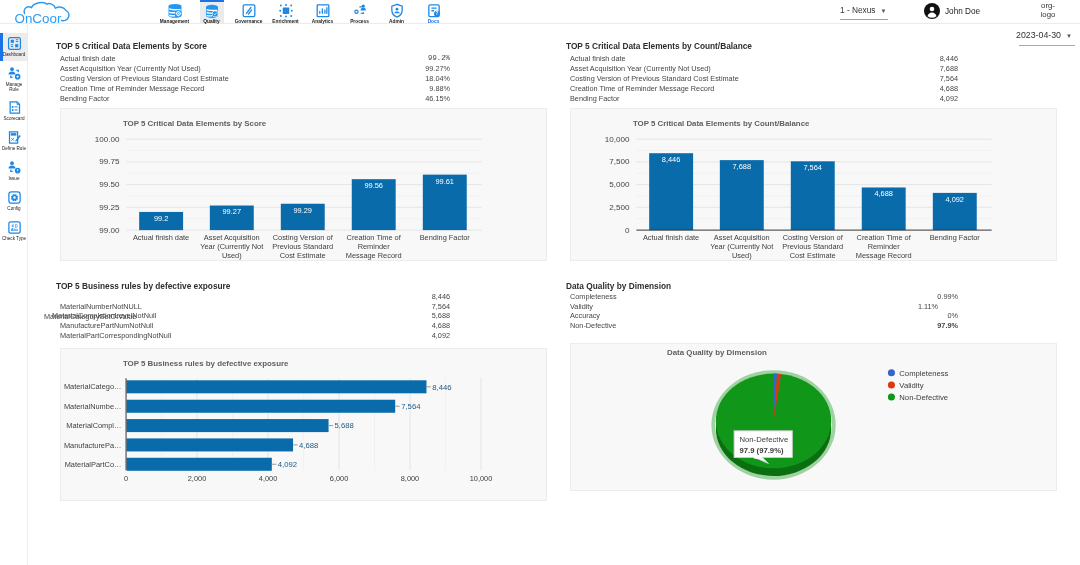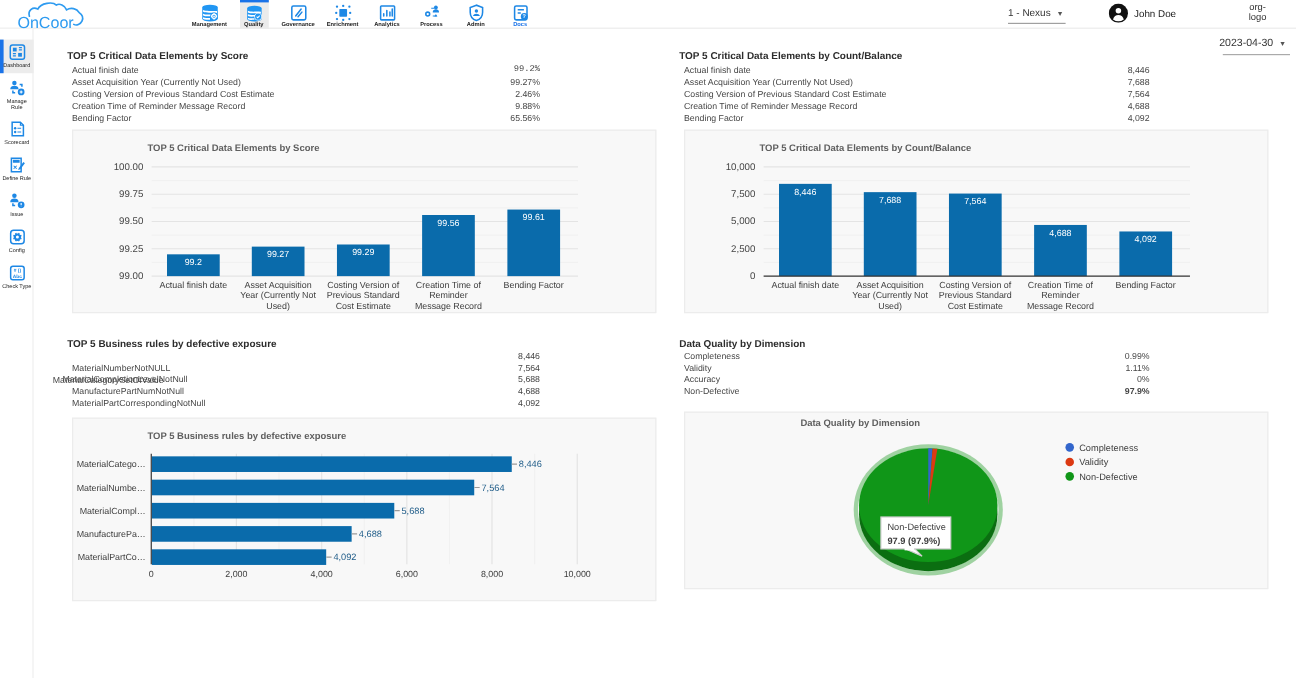--- a/index.html
+++ b/index.html
@@ -245,25 +245,25 @@
 <div class="sect-title" style="left:56px;top:41px;">TOP 5 Critical Data Elements by Score</div>
 <div class="sect-title" style="left:566px;top:41px;">TOP 5 Critical Data Elements by Count/Balance</div>
 <div class="sect-title" style="left:56px;top:281px;">TOP 5 Business rules by defective exposure</div>
 <div class="sect-title" style="left:566px;top:281px;">Data Quality by Dimension</div>
 <div id="tables">
   <div class="trow" style="left:60px;top:53.5px;">Actual finish date</div>
     <div class="tval" style="left:390px;top:53.5px;font-family:Liberation Mono, monospace;">99.2%</div>
   <div class="trow" style="left:60px;top:63.5px;">Asset Acquisition Year (Currently Not Used)</div>
     <div class="tval" style="left:390px;top:63.5px;">99.27%</div>
   <div class="trow" style="left:60px;top:73.5px;">Costing Version of Previous Standard Cost Estimate</div>
-    <div class="tval" style="left:390px;top:73.5px;">2.46%</div>
+    <div class="tval" style="left:390px;top:73.5px;">18.04%</div>
   <div class="trow" style="left:60px;top:83.5px;">Creation Time of Reminder Message Record</div>
     <div class="tval" style="left:390px;top:83.5px;">9.88%</div>
   <div class="trow" style="left:60px;top:93.5px;">Bending Factor</div>
-    <div class="tval" style="left:390px;top:93.5px;">65.56%</div>
+    <div class="tval" style="left:390px;top:93.5px;">46.15%</div>
 
   <div class="trow" style="left:570px;top:53.5px;">Actual finish date</div>
     <div class="tval" style="left:898px;top:53.5px;">8,446</div>
   <div class="trow" style="left:570px;top:63.5px;">Asset Acquisition Year (Currently Not Used)</div>
     <div class="tval" style="left:898px;top:63.5px;">7,688</div>
   <div class="trow" style="left:570px;top:73.5px;">Costing Version of Previous Standard Cost Estimate</div>
     <div class="tval" style="left:898px;top:73.5px;">7,564</div>
   <div class="trow" style="left:570px;top:83.5px;">Creation Time of Reminder Message Record</div>
     <div class="tval" style="left:898px;top:83.5px;">4,688</div>
   <div class="trow" style="left:570px;top:93.5px;">Bending Factor</div>
@@ -276,21 +276,21 @@
   <div class="trow" style="left:52px;top:311.4px;">MaterialCompletionLevelNotNull</div>
     <div class="tval" style="left:390px;top:311.4px;">5,688</div>
   <div class="trow" style="left:60px;top:321.2px;">ManufacturePartNumNotNull</div>
     <div class="tval" style="left:390px;top:321.2px;">4,688</div>
   <div class="trow" style="left:60px;top:331.1px;">MaterialPartCorrespondingNotNull</div>
     <div class="tval" style="left:390px;top:331.1px;">4,092</div>
 
   <div class="trow" style="left:570px;top:291.7px;">Completeness</div>
     <div class="tval" style="left:898px;top:291.7px;">0.99%</div>
   <div class="trow" style="left:570px;top:301.5px;">Validity</div>
-    <div class="tval" style="left:898px;top:301.5px;">1.11%</div>
+    <div class="tval" style="left:898px;top:301.5px;text-align:center;">1.11%</div>
   <div class="trow" style="left:570px;top:311.4px;">Accuracy</div>
     <div class="tval" style="left:898px;top:311.4px;">0%</div>
   <div class="trow" style="left:570px;top:321.2px;">Non-Defective</div>
     <div class="tval" style="left:898px;top:321.2px;font-weight:bold;">97.9%</div>
 </div>
 
 <div id="charts">
 
 <svg class="panel" style="left:60px;top:108px;" width="487" height="153" viewBox="0 0 487 153" font-family="Liberation Sans, sans-serif">
   <text x="60.5" y="17" font-size="8" font-weight="bold" fill="#5f5f5f">TOP 5 Critical Data Elements by Score</text>

